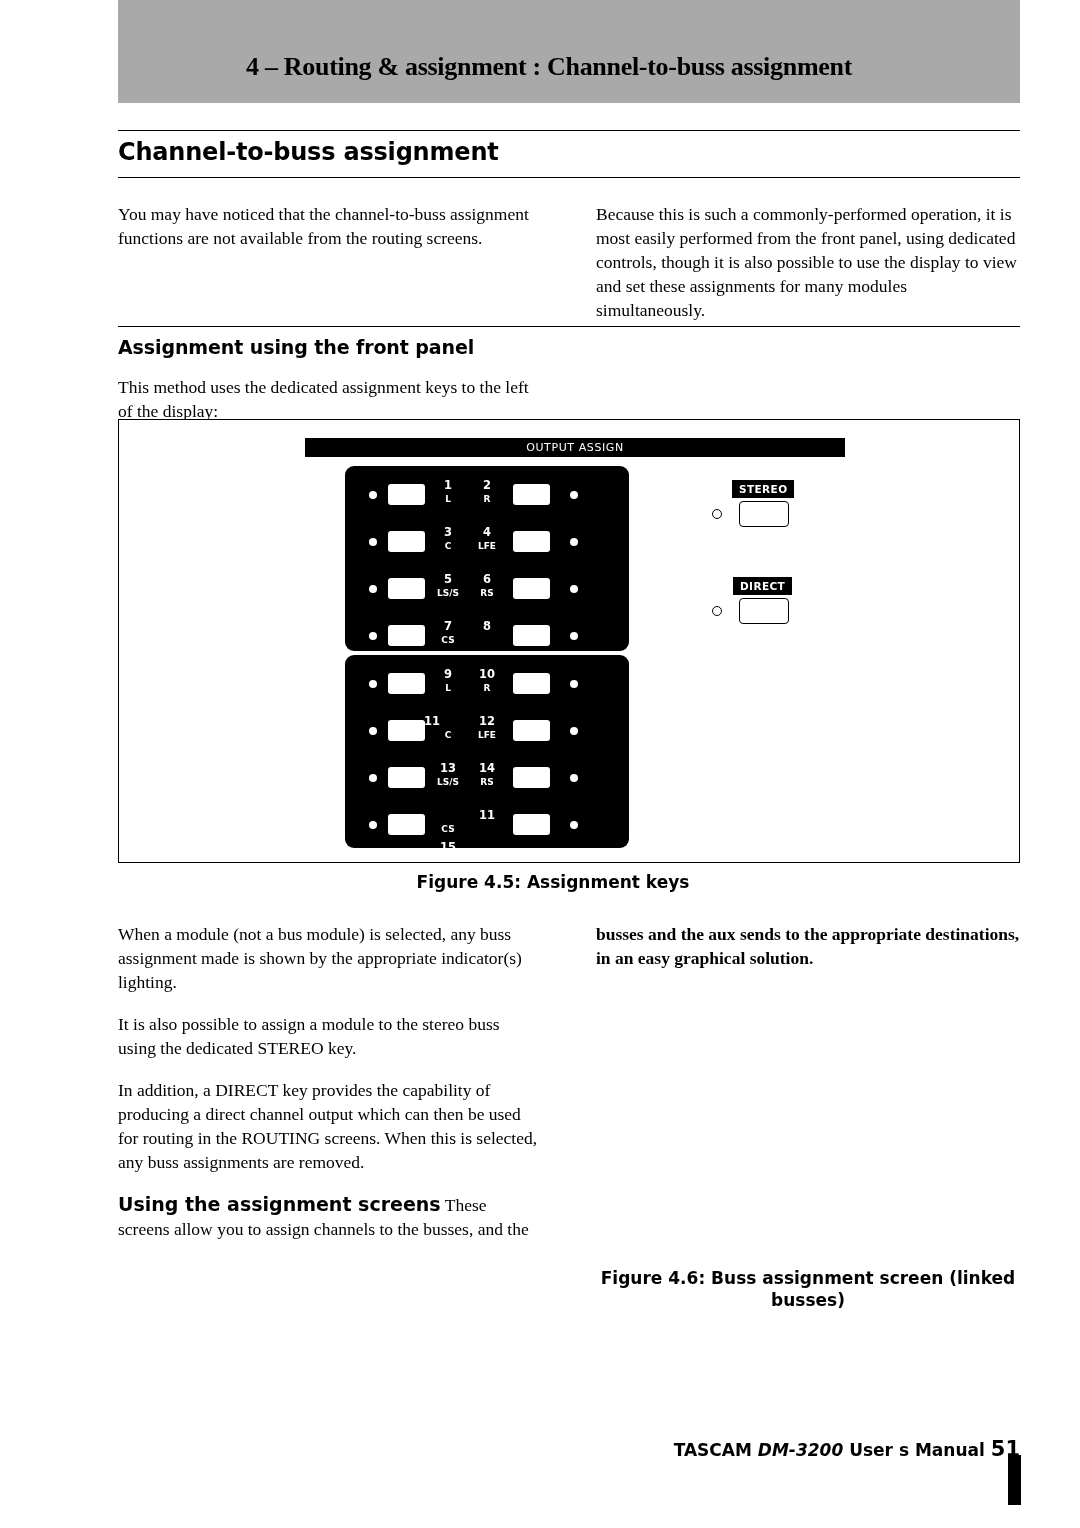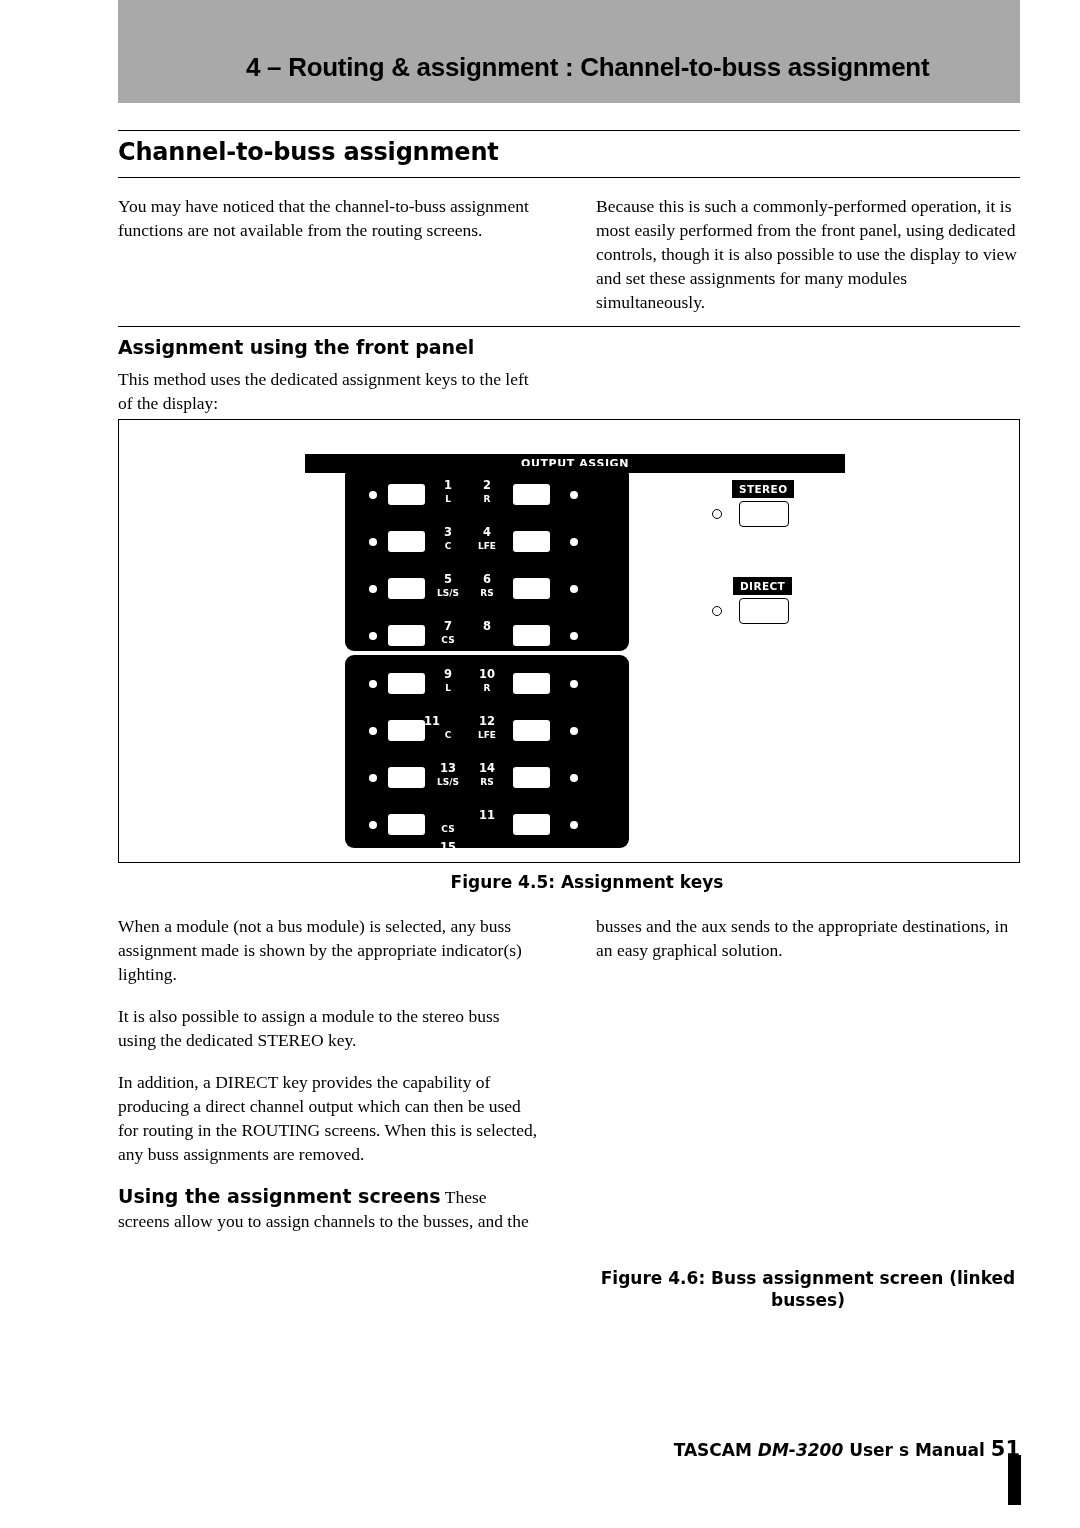--- a/index.html
+++ b/index.html
@@ -27,21 +27,21 @@
     top: 0px;
     width: 902px;
     height: 103px;
     background: #a9a9a9;
   }
   .header-title {
     position: absolute;
     left: 246px;
     top: 52px;
     width: 780px;
-    font-family: Liberation Sans, sans-serif;
+    font-family: Liberation Serif, serif;
     font-weight: bold;
     font-size: 26px;
     letter-spacing: -0.3px;
     color: #000;
     white-space: nowrap;
   }
   
   .rule {
     position: absolute;
     background: #000;
@@ -60,21 +60,21 @@
   .col {
     position: absolute;
     font-family: "Liberation Serif", serif;
     font-size: 17.5px;
     line-height: 24px;
     text-align: left;
   }
   .col-left { left: 118px; width: 422px; }
   .col-right { left: 596px; width: 424px; }
 
-  p.para { margin: 4px 0 18px 0; }
+  p.para { margin: 12px 0 18px 0; }
 
   .subhead {
     position: absolute;
     left: 118px;
     font-family: "DejaVu Sans", sans-serif;
     font-weight: bold;
     font-size: 19px;
     letter-spacing: -0.1px;
     text-align: center;
   }
@@ -86,27 +86,27 @@
     top: 419px;
     width: 902px;
     height: 444px;
     border: 1px solid #000;
     background: #fff;
     box-sizing: border-box;
   }
   .outputassign-bar {
     position: absolute;
     left: 186px;
-    top: 34px;
+    top: 18px;
     width: 540px;
     height: 19px;
     background: #000;
     color: #fff;
     font-family: "DejaVu Sans", sans-serif;
-    font-weight: bold;
+    font-weight: normal;
     font-size: 11px;
     letter-spacing: 0.6px;
     display: flex;
     align-items: center;
     justify-content: center;
   }
   .keypanel {
     position: absolute;
     background: #000;
     border-radius: 9px;
@@ -334,32 +334,32 @@
 
     <div class="sidebtn-label" style="left:613px; top:60px;">STEREO</div>
     <div class="sidebtn-led" style="left:593px; top:89px;"></div>
     <div class="sidebtn-box" style="left:620px; top:81px;"></div>
 
     <div class="sidebtn-label" style="left:614px; top:157px;">DIRECT</div>
     <div class="sidebtn-led" style="left:593px; top:186px;"></div>
     <div class="sidebtn-box" style="left:620px; top:178px;"></div>
   </div>
 
-  <div class="figcaption" style="left:136px; top:872px; width:902px;">Figure 4.5: Assignment keys</div>
+  <div class="figcaption" style="left:102px; top:872px; width:902px;">Figure 4.5: Assignment keys</div>
 
   <div class="col col-left" style="top:910px;">
     <p class="para">When a module (not a bus module) is selected, any buss assignment made is shown by the appropriate indicator(s) lighting.</p>
     <p class="para">It is also possible to assign a module to the stereo buss using the dedicated STEREO key.</p>
     <p class="para">In addition, a DIRECT key provides the capability of producing a direct channel output which can then be used for routing in the ROUTING screens. When this is selected, any buss assignments are removed.</p>
     <p class="para">
       <span class="inline-bold-sans">Using the assignment screens</span><span> These screens allow you to assign channels to the busses, and the</span>
     </p>
   </div>
 
-  <div class="col col-right" style="top:910px;">
+  <div class="col col-right" style="top:910px;font-weight:bold;">
     <p class="para">busses and the aux sends to the appropriate destinations, in an easy graphical solution.</p>
   </div>
 
   <div class="figcaption" style="left:596px; top:1268px; width:424px;">Figure 4.6: Buss assignment screen (linked</div>
   <div class="figcaption" style="left:596px; top:1290px; width:424px;">busses)</div>
 
   <div class="foot">
     <span>TASCAM </span><span class="italic">DM-3200</span><span> User s Manual </span><span class="pagenum">51</span>
   </div>
   <div class="foot-bar"></div>

